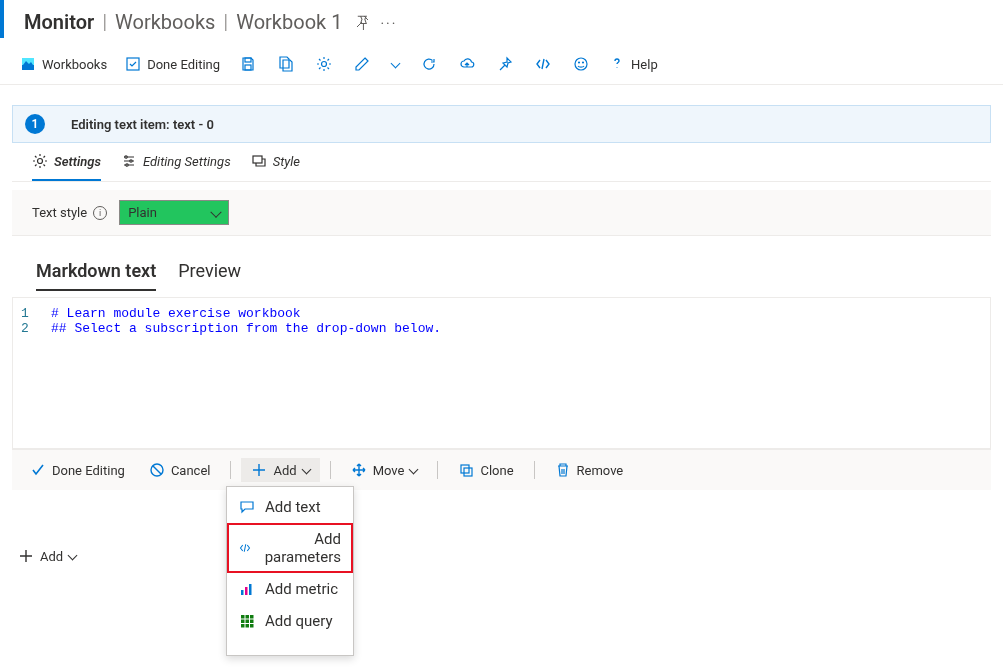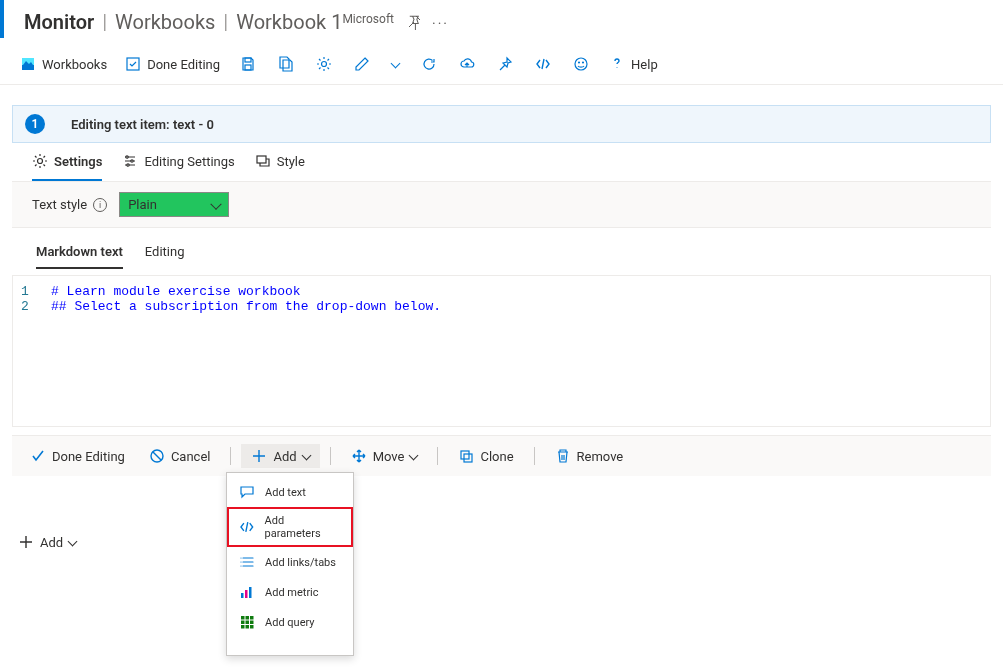--- a/index.html
+++ b/index.html
@@ -14,21 +14,21 @@
     overflow: hidden;
   }
   
   .header {
     padding: 10px 0 4px 20px;
     display: flex;
     align-items: flex-start;
     gap: 12px;
     border-left: 4px solid #0078d4;
   }
-  .header-titles { display: flex; flex-direction: row; }
+  .header-titles { display: flex; flex-direction: column; }
   .breadcrumb {
     font-size: 20px;
     font-weight: 600;
     display: flex;
     align-items: center;
     gap: 8px;
   }
   .breadcrumb .sep { color: #a19f9d; font-weight: 400; }
   .breadcrumb .light { color: #605e5c; font-weight: 400; }
   .subtitle { font-size: 12px; color: #605e5c; margin-top: 2px; }
@@ -75,37 +75,38 @@
   }
   .step-banner .step-text { font-weight: 600; padding-left: 18px; }
 
   
   .inner-tabs {
     display: flex;
     gap: 20px;
     padding: 0 20px;
     border-bottom: 1px solid #edebe9;
     margin: 0 12px;
+    font-style: italic;
   }
   .inner-tab {
     display: inline-flex; align-items: center; gap: 6px;
     padding: 10px 0;
     font-size: 13px;
     color: #323130;
     border-bottom: 2px solid transparent;
     cursor: pointer;
   }
   .inner-tab.active { border-bottom-color: #0078d4; font-weight: 600; }
   .inner-tab svg { width: 16px; height: 16px; }
 
   
   .style-row {
     display: flex; gap: 12px;
     padding: 10px 20px; border-bottom: 1px solid #edebe9;
-    margin: 0 12px;
+    margin: 8px 12px;
     background: #faf9f8;
   }
   .style-label { color: #323130; display: inline-flex; align-items: center; gap: 6px; }
   .info-icon {
     width: 14px; height: 14px; border: 1px solid #605e5c; border-radius: 50%;
     display: inline-flex; align-items: center; justify-content: center;
     font-size: 9px; color: #605e5c;
   }
   .select-box {
     border: 1px solid #8a8886;
@@ -127,25 +128,25 @@
 
   
   .md-tabs {
     display: flex; gap: 22px; padding: 10px 24px 0 24px;
     margin: 0 12px;
   }
   .md-tab {
     padding: 6px 0 8px 0;
     border-bottom: 2px solid transparent;
     cursor: pointer;
-    font-size: 13px;
+    font-size: 18px;
   }
   .md-tab.active { border-bottom-color: #323130; font-weight: 600; }
   .md-editor {
-    margin: 6px 12px 8px 12px;
+    margin: 6px 12px 0 12px;
     border: 1px solid #edebe9;
     border-top: 1px solid #edebe9;
     background: #fff;
   }
   .md-textarea {
     padding: 8px 16px 8px 38px;
     min-height: 150px;
     font-family: Consolas, "Courier New", monospace;
     font-size: 13px;
     color: #0000ff;
@@ -191,22 +192,23 @@
     width: 128px;
     background: #fff;
     border: 1px solid #c8c6c4;
     box-shadow: 0 3px 8px rgba(0,0,0,0.15);
     padding: 4px 0;
     z-index: 10;
   }
   .dd-item {
     display: flex; align-items: center; gap: 10px;
     padding: 7px 12px;
-    font-size: 11px;
-    cursor: pointer;
+    font-size: 15px;
+    cursor: pointer;
+    text-align: right;
   }
   .dd-item svg { width: 16px; height: 16px; }
   .dd-item.highlight {
     outline: 2px solid #e81123;
     outline-offset: -2px;
   }
 
   
   .page-add {
     margin: 58px 0 0 18px;
@@ -231,21 +233,20 @@
 
 <div class="header">
   <div class="header-titles">
     <div class="breadcrumb">
       <span>Monitor</span>
       <span class="sep">|</span>
       <span class="light">Workbooks</span>
       <span class="sep">|</span>
       <span class="light">Workbook 1</span>
     </div>
-    <div class="subtitle">Microsoft</div>
   </div>
   <div class="header-actions">
     <span>
       <svg viewBox="0 0 16 16" fill="none" stroke="#605e5c" stroke-width="1">
           <path d="M9 1l6 6-3 1-2 4-2-2-5 5 5-5-2-2 4-2 1-3z" transform="rotate(-45 8 8)"></path>
           <path d="M10 2l4 4M8 8l-5 5" stroke="#605e5c"></path>
         </svg>
     </span>
     <span style="letter-spacing:2px;font-size:14px;">···</span>
   </div>
@@ -372,21 +373,21 @@
     <span class="info-icon">i</span>
   </span>
   <div class="select-box">
     <span>Plain</span>
   </div>
 </div>
 
 
 <div class="md-tabs">
   <div class="md-tab active">Markdown text</div>
-  <div class="md-tab">Editing</div>
+  <div class="md-tab">Preview</div>
 </div>
 
 <div class="md-editor">
   <div class="md-textarea"># Learn module exercise workbook
 ## Select a subscription from the drop-down below.</div>
 </div>
 
 
 <div class="item-toolbar">
   <span class="it-btn">
@@ -439,26 +440,20 @@
       <svg viewBox="0 0 16 16" fill="none" stroke="#0078d4" stroke-width="1.2">
           <path d="M2 3h12v7H6l-3 3V10H2z"></path>
         </svg>
       <span>Add text</span>
     </div>
     <div class="dd-item highlight">
       <svg viewBox="0 0 16 16" fill="none" stroke="#0078d4" stroke-width="1.4">
           <path d="M5 4L2 8l3 4M11 4l3 4-3 4M9 3l-2 10"></path>
         </svg>
       <span>Add parameters</span>
-    </div>
-    <div class="dd-item">
-      <svg viewBox="0 0 16 16" fill="none" stroke="#0078d4" stroke-width="1.2">
-          <path d="M4 4h10M4 8h10M4 12h10M2 4h0M2 8h0M2 12h0" stroke-linecap="round"></path>
-        </svg>
-      <span>Add links/tabs</span>
     </div>
     <div class="dd-item">
       <svg viewBox="0 0 16 16">
           <rect x="2" y="9" width="2.5" height="5" fill="#0078d4"></rect>
           <rect x="6" y="6" width="2.5" height="8" fill="#e3008c"></rect>
           <rect x="10" y="3" width="2.5" height="11" fill="#0078d4"></rect>
         </svg>
       <span>Add metric</span>
     </div>
     <div class="dd-item">

